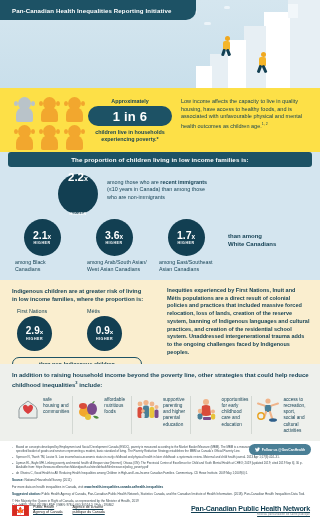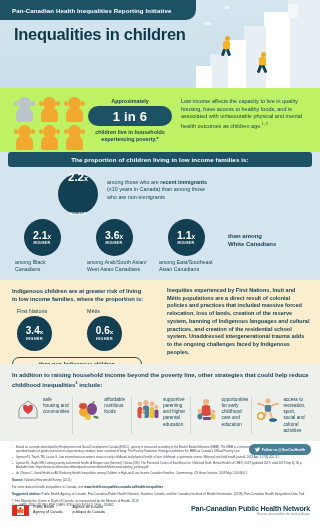--- a/index.html
+++ b/index.html
@@ -29,21 +29,21 @@
   .stairs { position:absolute; right:0; top:0; width:130px; height:88px; }
   .blk { position:absolute; background:#ffffff; }
   .blk.sh { background:#e7eff4; }
   .runner { position:absolute; }
   .r-head { position:absolute; width:5px; height:5px; border-radius:50%; background:#f0a81f; }
   .r-body { position:absolute; width:7px; height:9px; background:#f5b52a; border-radius:2px 2px 1px 1px; }
   .r-leg { position:absolute; background:#123f52; border-radius:1px; }
   .cloud { position:absolute; background:#eef5f9; border-radius:3px; opacity:.9; }
 
   
-  .band-cream { position:relative; width:320px; height:64px; background:#bef264; padding:6px 2px 0 14px; }
+  .band-cream { position:relative; width:320px; height:64px; background:#fde047; padding:6px 2px 0 14px; }
   .b1 { display:flex; align-items:flex-start; }
   .people { width:74px; display:flex; flex-wrap:wrap; gap:3px 4px; padding-top:3px; }
   .person { width:21px; height:25px; position:relative; }
   .p-head { position:absolute; left:4px; top:0; width:13px; height:13px; border-radius:50%; }
   .p-body { position:absolute; left:2px; top:10px; width:17px; height:15px; border-radius:8px 8px 2px 2px; }
   .p-orange .p-head, .p-orange .p-body { background:#f2a72e; }
   .p-grey  .p-head, .p-grey  .p-body  { background:#b9c3c9; }
   .ear { position:absolute; width:4px; height:5px; border-radius:50%; top:4px; }
   .ear.l { left:0; } .ear.r { right:0; }
   .p-orange .ear { background:#f2a72e; } .p-grey .ear { background:#b9c3c9; }
@@ -118,21 +118,21 @@
   .meta { font-size:3.1px; line-height:4.4px; color:#3c4a51; margin-bottom:2.5px; }
   .meta b { color:#123f52; }
 
   .tw {
     position:absolute; right:9px; top:3px; background:#4a7f96; color:#fff;
     border-radius:8px; height:11px; padding:0 6px;
     display:flex; align-items:center; gap:2px; font-size:3.4px; font-weight:bold;
   }
 
   
-  .logos { position:absolute; left:0; bottom:0; width:320px; height:34px; padding:0 10px 0 12px; display:flex; align-items:center; }
+  .logos { position:absolute; left:0; bottom:0; width:320px; height:34px; padding:0 10px 0 12px; display:flex; align-items:center;text-decoration:underline; }
   .flag { width:17px; height:11px; background:#fff; border:.5px solid #d33; position:relative; flex:none; }
   .flag .bar { position:absolute; top:0; bottom:0; width:4.2px; background:#d52b1e; }
   .flag .bar.l { left:0; } .flag .bar.r { right:0; }
   .flag .leaf { position:absolute; left:50%; top:50%; transform:translate(-50%,-50%); color:#d52b1e; font-size:7px; line-height:1; }
   .gov-txt { font-size:3.6px; line-height:5px; color:#222; padding-left:4px; }
   .pcphn { margin-left:auto; text-align:right; }
   .pcphn .t1 { font-size:7.2px; font-weight:bold; color:#123f52; letter-spacing:-.2px; }
   .pcphn .t2 { font-size:2.6px; color:#6b7b84; letter-spacing:.2px; }
 </style>
 </head>
@@ -168,21 +168,20 @@
       <div class="r-body" style="left:1px;top:5px;"></div>
       <div class="r-leg" style="left:0;top:13px;width:3px;height:8px;transform:rotate(20deg);"></div>
       <div class="r-leg" style="left:5px;top:13px;width:3px;height:8px;transform:rotate(-24deg);"></div>
     </div>
 
     <div class="ribbon">
       <span>Pan-Canadian Health Inequalities Reporting Initiative</span>
     </div>
 
     <div class="hero-title">
-      <div class="l1">Inequalities in children</div>
     </div>
   </div>
 
   <div class="band-cream">
     <div class="b1">
       <div class="people">
         <div class="person p-grey">
           <div class="ear l"></div>
             <div class="ear r"></div>
           <div class="p-head"></div>
@@ -266,21 +265,21 @@
           <div class="num"><span>3.6</span><i>x</i></div>
           <div class="hi">HIGHER</div>
         </div>
         <div class="lbl">
           <div>among Arab/South Asian/</div>
           <div>West Asian Canadians</div>
         </div>
       </div>
       <div class="cell">
         <div class="circ">
-          <div class="num"><span>1.1</span><i>x</i></div>
+          <div class="num"><span>1.7</span><i>x</i></div>
           <div class="hi">HIGHER</div>
         </div>
         <div class="lbl">
           <div>among East/Southeast</div>
           <div>Asian Canadians</div>
         </div>
       </div>
       <div class="whites">
         <div>than among</div>
         <div>White Canadians</div>
@@ -291,28 +290,28 @@
   <div class="band-cream2">
     <div class="ind-left">
       <div class="ind-head">
         <div>Indigenous children are at greater risk of living</div>
         <div>in low income families, where the proportion is:</div>
       </div>
       <div class="ind-circles">
         <div class="ind-grp">
           <div class="cap">First Nations</div>
           <div class="circ">
-            <div class="num"><span>3.4</span><i>x</i></div>
+            <div class="num"><span>2.9</span><i>x</i></div>
             <div class="hi">HIGHER</div>
           </div>
         </div>
         <div class="ind-grp">
           <div class="cap">Métis</div>
           <div class="circ">
-            <div class="num"><span>0.6</span><i>x</i></div>
+            <div class="num"><span>0.9</span><i>x</i></div>
             <div class="hi">HIGHER</div>
           </div>
         </div>
       </div>
       <div class="ind-pill">than non-Indigenous children</div>
     </div>
     <div class="ind-right">Inequities experienced by First Nations, Inuit and Métis populations are a direct result of colonial policies and practices that included massive forced relocation, loss of lands, creation of the reserve system, banning of Indigenous languages and cultural practices, and creation of the residential school system. Unaddressed intergenerational trauma adds to the ongoing challenges faced by Indigenous peoples.</div>
   </div>
 
   <div class="band-grey">

